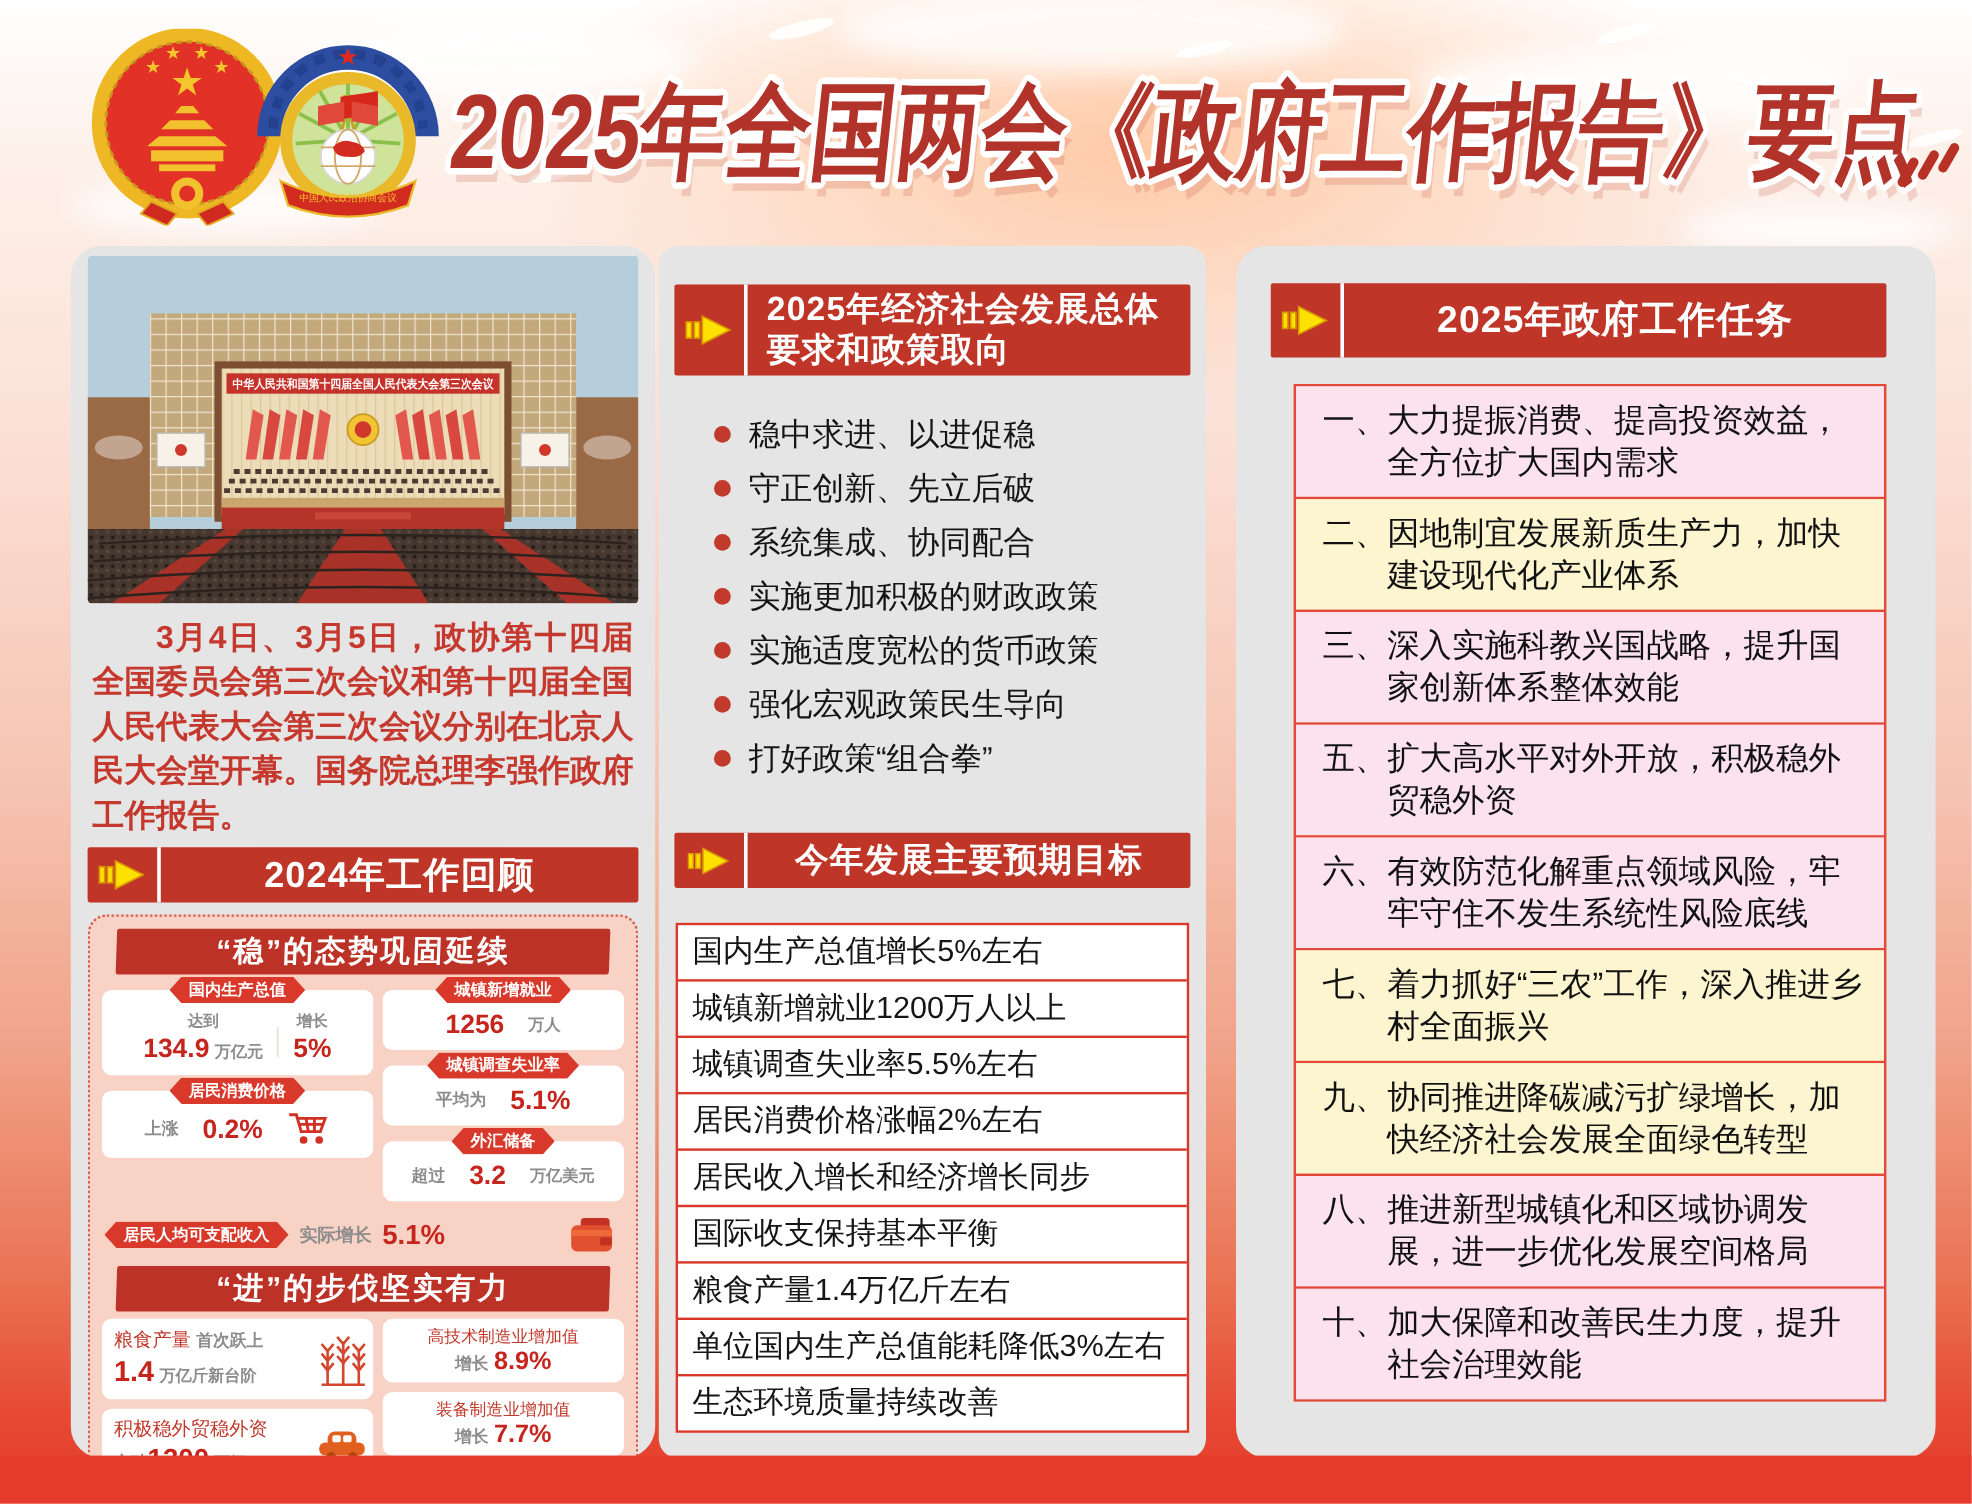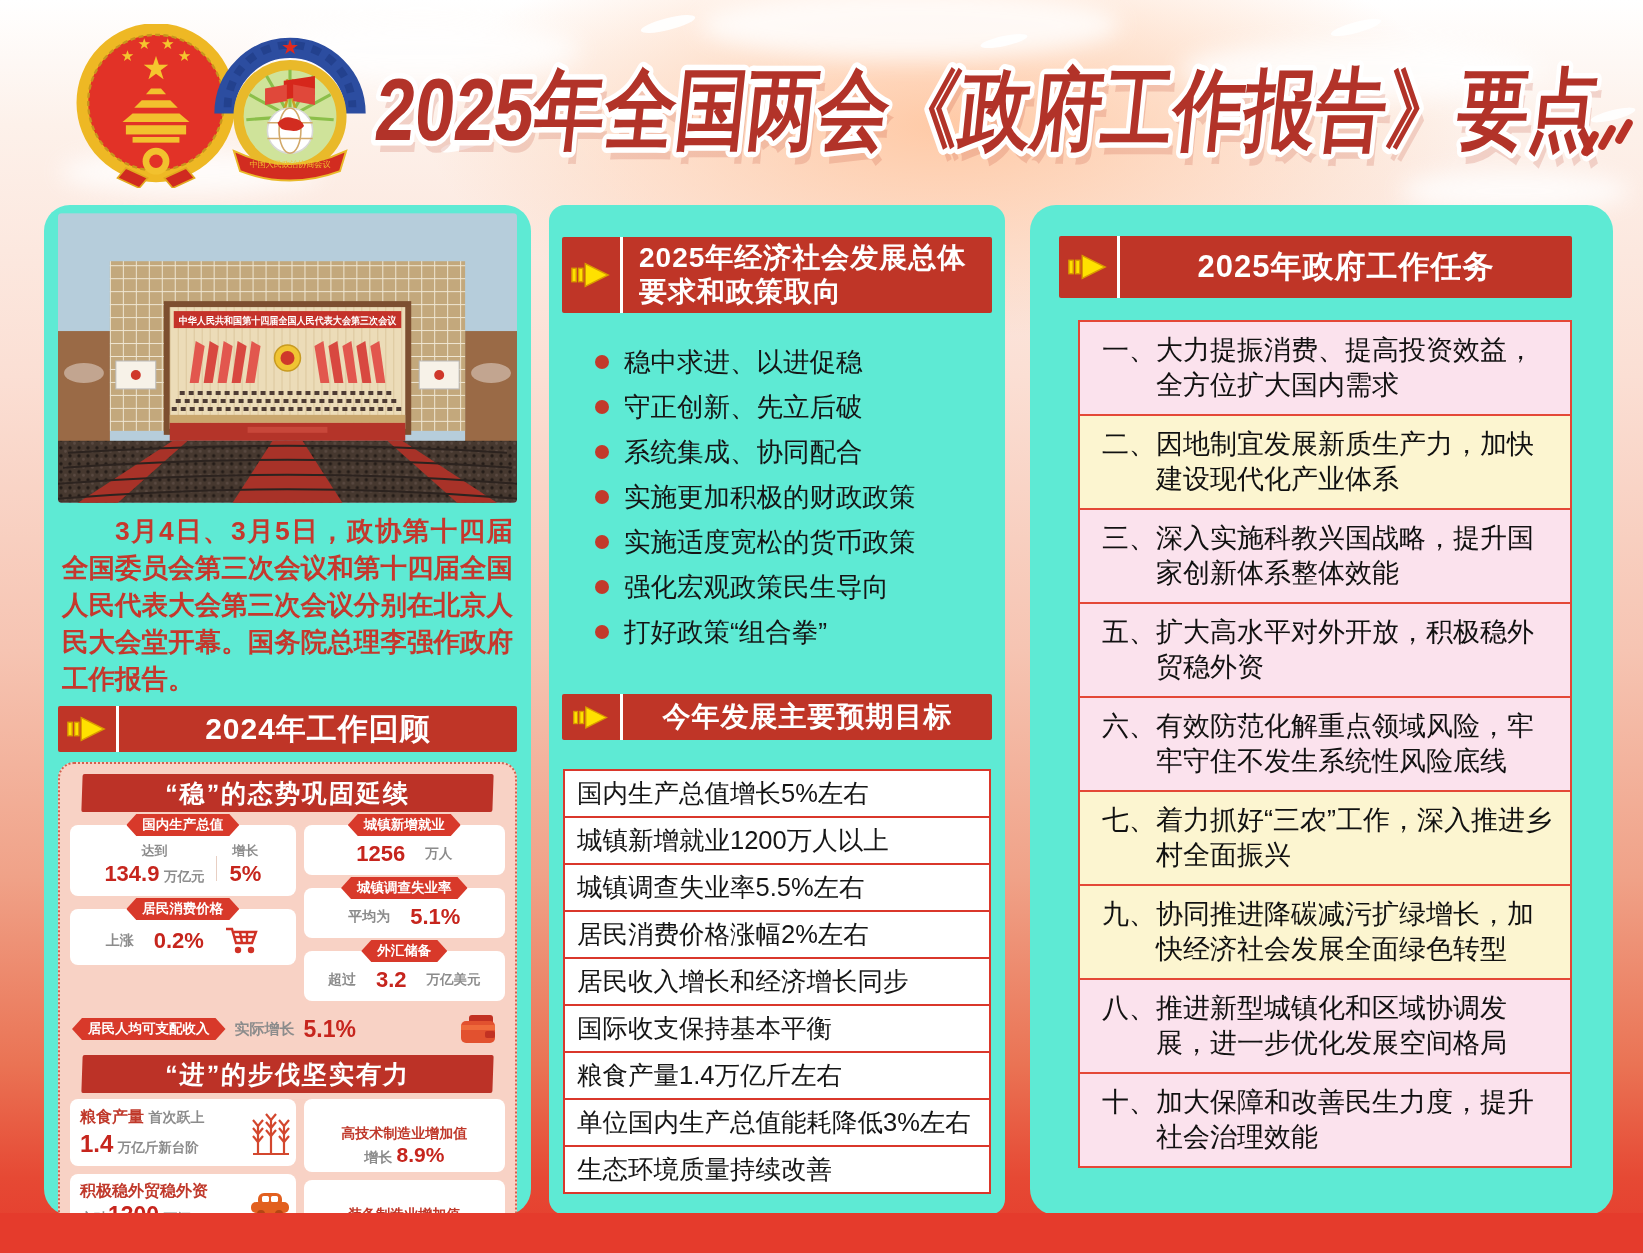--- a/index.html
+++ b/index.html
@@ -14,22 +14,22 @@
   .speck{position:absolute;background:#fff;border-radius:50%;opacity:.9;}
   
   .emblem{position:absolute;}
   .title-svg{position:absolute;left:348px;top:26px;}
   .marks{position:absolute;left:1586px;top:118px;width:60px;height:60px;}
   .marks i{position:absolute;width:8px;height:27px;background:#b83126;border-radius:4px;display:block;}
   .marks i:nth-child(1){left:0px;top:12px;transform:rotate(30deg);}
   .marks i:nth-child(2){left:17px;top:6px;transform:rotate(30deg);}
   .marks i:nth-child(3){left:34px;top:0px;transform:rotate(30deg);}
   
-  .panel{position:absolute;top:205px;height:1010px;background:#5eead4;overflow:hidden;}
-  .panel.pleft{left:44px;width:487px;border-radius:26px;}
+  .panel{position:absolute;top:205px;height:1010px;background:#e5e5e5;overflow:hidden;}
+  .panel.pleft{left:59px;width:487px;border-radius:26px;}
   .panel.pmid{left:549px;width:456px;border-radius:16px;}
   .panel.pright{left:1030px;width:583px;border-radius:26px;}
   
   .banner{display:flex;align-items:stretch;background:#bf3527;border-radius:2px;}
   .abox{width:58px;flex:0 0 58px;display:flex;align-items:center;justify-content:center;border-right:3px solid #fff;}
   .btext{flex:1;color:#fff;font-weight:bold;display:flex;align-items:center;justify-content:center;letter-spacing:1px;}
   
   .photo{display:block;margin:8px auto 0;border-radius:4px;}
   .intro{margin:10px 18px 0;font-size:26.5px;font-weight:bold;color:#c5382d;line-height:37px;text-align:justify;text-indent:2em;}
   .banner.rv{margin:8px 14px 0;height:46px;}
@@ -41,21 +41,21 @@
   .sgrid{display:flex;gap:8px;margin-top:13px;}
   .scol{display:flex;flex-direction:column;gap:13px;flex:1;min-width:0;}
   .scol.wide{flex:1.12;}
   .card{position:relative;background:#fff;border-radius:8px;}
   .badge{position:absolute;top:-11px;left:50%;transform:translateX(-50%);background:#d8392a;color:#fff;
     font-size:13.5px;font-weight:bold;line-height:22px;padding:0 16px;white-space:nowrap;
     clip-path:polygon(10px 0,calc(100% - 10px) 0,100% 50%,calc(100% - 10px) 100%,10px 100%,0 50%);}
   .pre{color:#8c8c8c;font-size:14px;font-weight:bold;}
   .val{color:#c6251d;font-size:22px;font-weight:800;}
   .unit{color:#8c8c8c;font-size:13.5px;font-weight:bold;}
-  .rlabel{color:#c0392b;font-weight:700;font-size:16px;margin-top:20px;}
+  .rlabel{color:#c0392b;font-weight:400;font-size:16px;}
   .gdp-body{display:flex;align-items:center;justify-content:center;gap:12px;padding:17px 2px 9px;}
   .vg{text-align:center;}
   .vg .pre{display:block;font-size:13px;margin-bottom:1px;}
   .vdiv{width:1px;background:#e8cfc3;align-self:stretch;margin:14px 0 6px;}
   .crow{display:flex;align-items:center;justify-content:center;gap:20px;padding:16px 4px 8px;}
   .income{display:flex;align-items:center;gap:9px;margin:12px 2px 0;}
   .income .badge{position:static;transform:none;flex:0 0 auto;}
   .income .val{font-size:23px;}
   .wicon{margin-left:auto;margin-right:4px;}
   .grain{padding:8px 46px 8px 10px;}

